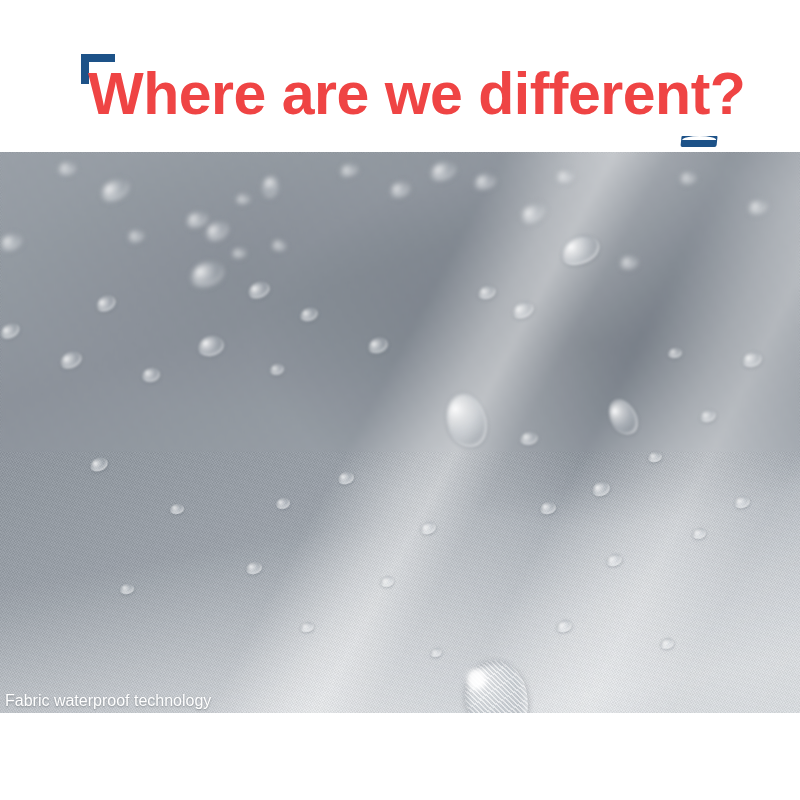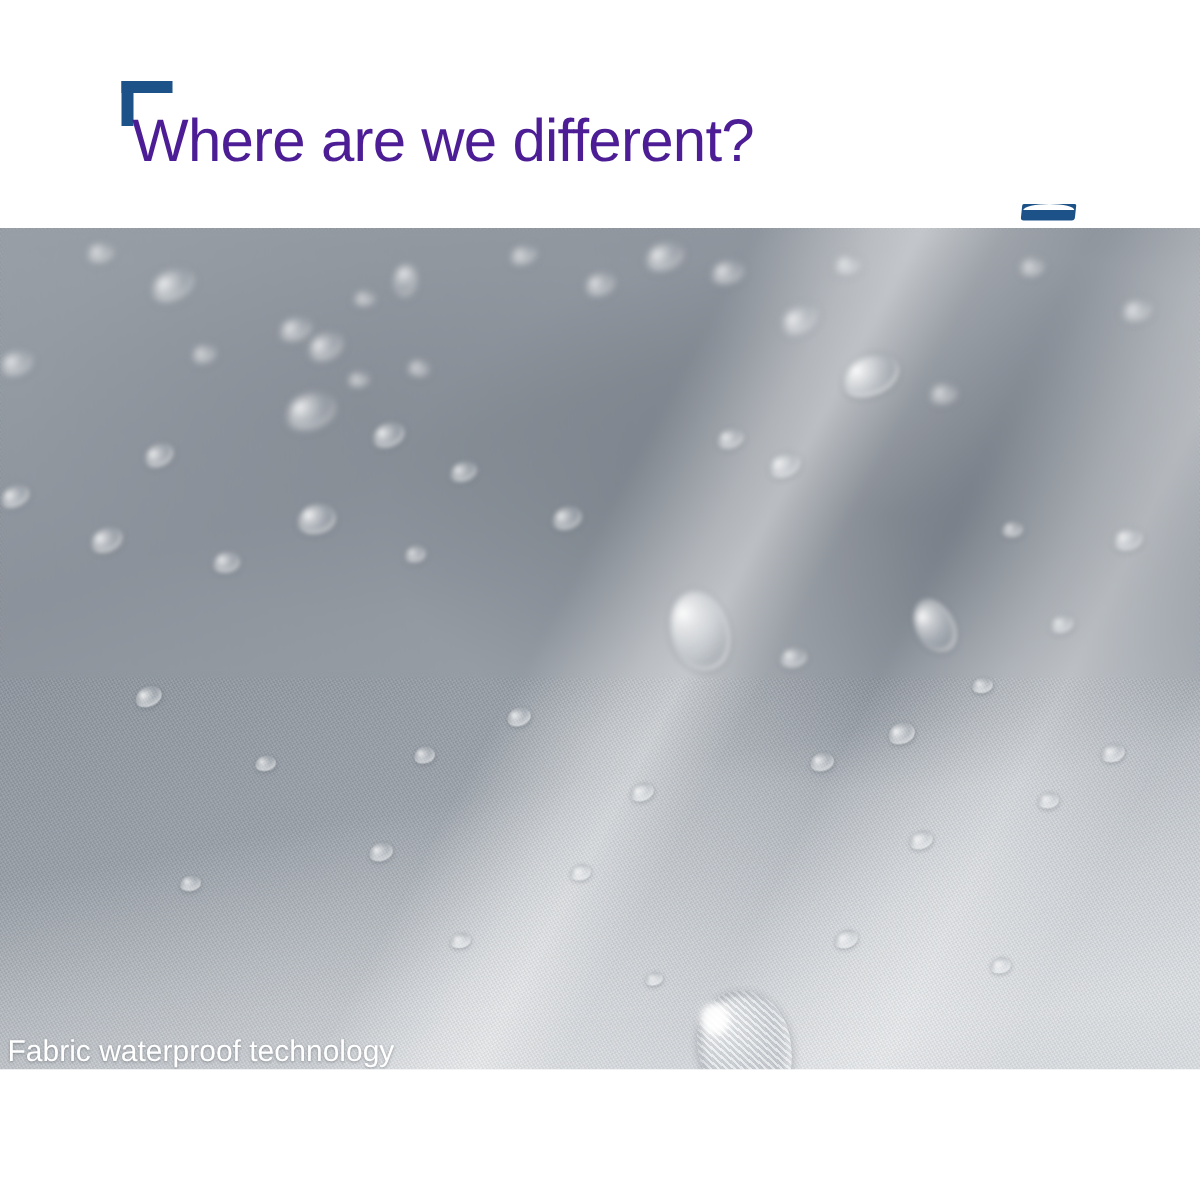--- a/index.html
+++ b/index.html
@@ -51,24 +51,24 @@
     top: 0;
     width: 34px;
     height: 8px;
     background: #1d5288;
   }
 
   .title {
     position: absolute;
     left: 88px;
     top: 58px;
-    font-size: 40px;
+    font-size: 59px;
     line-height: 72px;
-    font-weight: 400;
-    color: #4c1d95;
+    font-weight: 700;
+    color: #ef4444;
     letter-spacing: -0.5px;
     white-space: nowrap;
   }
 
   .dash-mark {
     position: absolute;
     left: 681px;
     top: 136px;
     width: 36px;
     height: 11px;
@@ -214,21 +214,21 @@
     background: rgba(255,255,255,0.92);
     filter: blur(2px);
   }
 
   
   .cap-tech {
     position: absolute;
     left: 5px;
     top: 536px;
     width: 330px;
-    font-size: 20px;
+    font-size: 16px;
     line-height: 26px;
     color: #ffffff;
     text-shadow: 0 1px 2px rgba(60,66,74,0.45);
   }
 
   .footer {
     position: absolute;
     left: 0;
     top: 713px;
     width: 800px;

